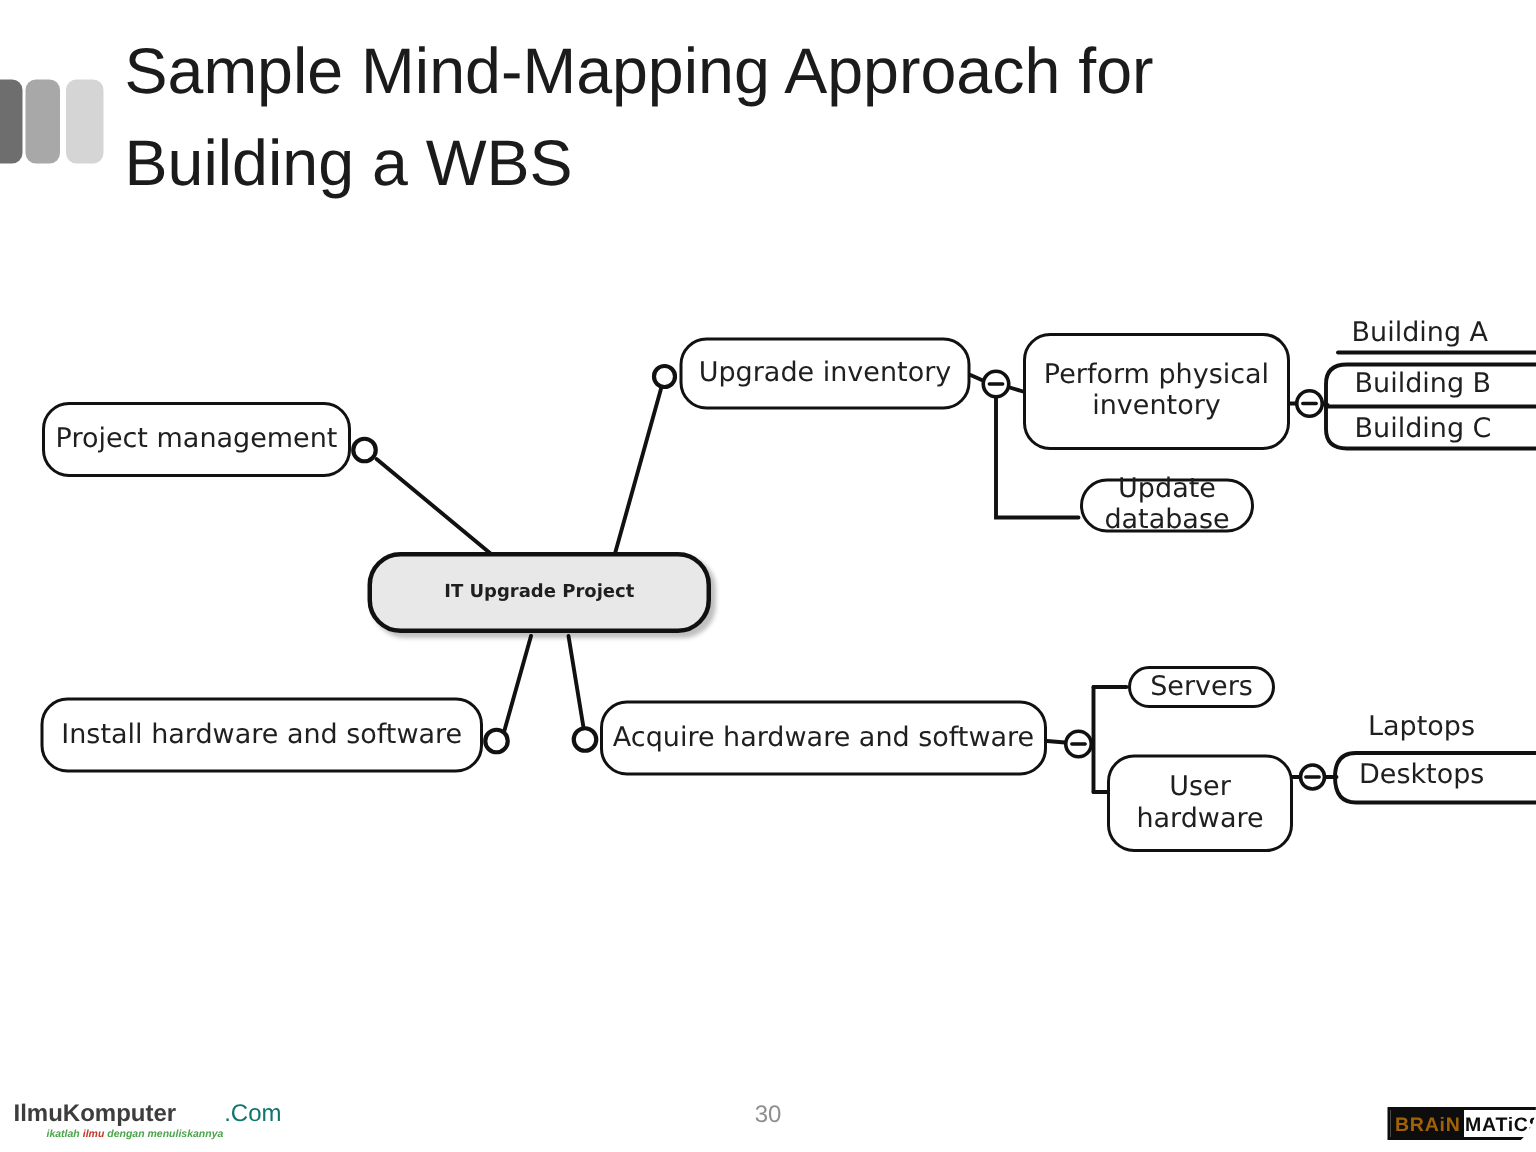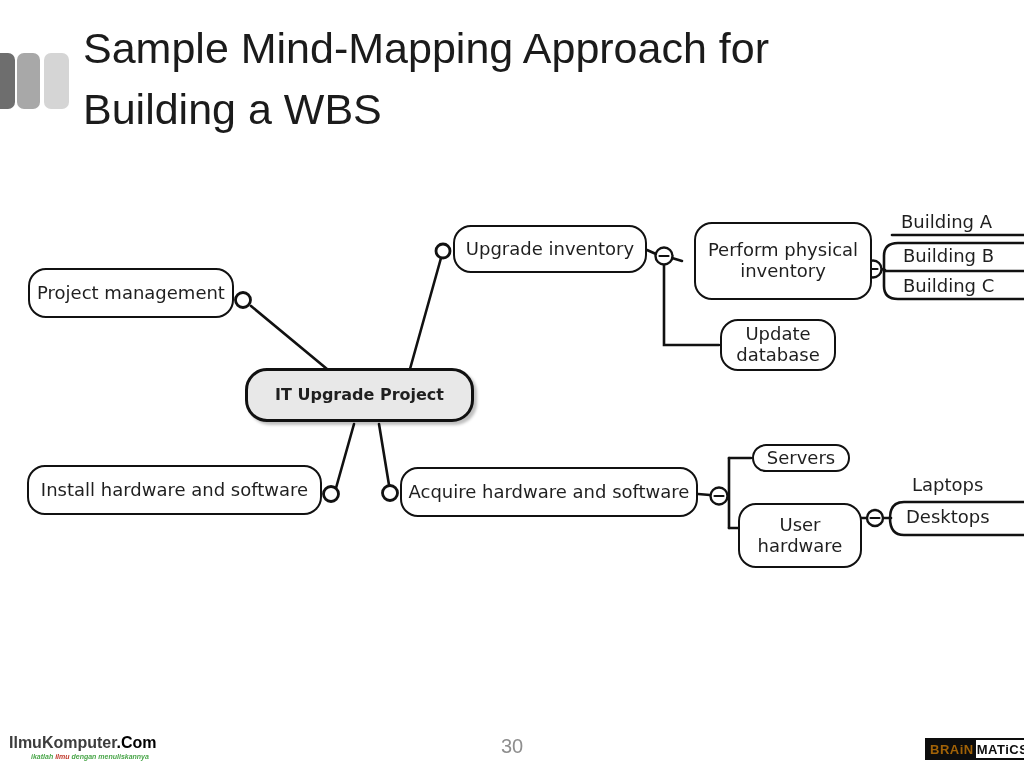--- a/index.html
+++ b/index.html
@@ -1,68 +1,69 @@
 <!DOCTYPE html>
 <html><head>
 <meta charset="utf-8">
 <style>
   html,body{margin:0;padding:0;background:#ffffff;}
   .slide{
     position:relative;width:1024px;height:768px;background:#ffffff;overflow:hidden;
     font-family:"Liberation Sans",sans-serif;
+    border-radius:31px;
   }
   
   .deco-sq{position:absolute;top:53px;height:56px;border-radius:7px;}
   .sq1{left:-10px;width:25px;background:#6e6e6e;}
   .sq2{left:17px;width:23px;background:#a8a8a8;}
   .sq3{left:44px;width:25px;background:#d5d5d5;}
   .title{
     position:absolute;left:83px;top:18px;width:900px;
     font-size:43px;line-height:61px;color:#1b1b1b;letter-spacing:0px;font-weight:400;
   }
   
   .map-lines{position:absolute;left:0;top:0;width:1024px;height:768px;}
   .node{
     position:absolute;display:flex;align-items:center;justify-content:center;
     text-align:center;background:#ffffff;border:2.5px solid #111111;border-radius:18px;
     font-family:"DejaVu Sans",sans-serif;font-size:18px;color:#1f1f1f;line-height:1.15;
     padding:0 4px;box-sizing:border-box;
   }
   .node-center{
     background:#e8e8e8;border-width:3px;border-radius:22px;
-    font-weight:bold;font-size:16px;box-shadow:3px 3px 3px rgba(0,0,0,0.25);
+    font-weight:bold;font-size:12px;box-shadow:3px 3px 3px rgba(0,0,0,0.25);
   }
   .node-servers{border-radius:14px;}
   .map-label{
     position:absolute;font-family:"DejaVu Sans",sans-serif;font-size:18px;color:#1f1f1f;
     white-space:nowrap;
   }
   
   .n-project{left:28px;top:268px;width:206px;height:50px;}
   .n-center{left:245px;top:368px;width:229px;height:54px;}
   .n-upgrade{left:453px;top:225px;width:194px;height:48px;}
-  .n-perform{left:682px;top:222px;width:178px;height:78px;margin-left:12px;}
-  .n-update{left:720px;top:319px;width:116px;height:52px;}
+  .n-perform{left:682px;top:222px;width:178px;height:78px;}
+  .n-update{left:720px;top:319px;width:116px;height:36px;}
   .n-install{left:27px;top:465px;width:295px;height:50px;}
   .n-acquire{left:400px;top:467px;width:298px;height:50px;}
   .n-servers{left:752px;top:444px;width:98px;height:28px;}
   .n-userhw{left:738px;top:487px;width:124px;height:65px;margin-top:16px;}
   .l-building-a{left:901px;top:211px;}
   .l-building-b{left:903px;top:245px;}
   .l-building-c{left:903px;top:275px;}
   .l-laptops{left:912px;top:474px;}
   .l-desktops{left:906px;top:506px;}
   
   .page-num{
     position:absolute;left:472px;top:735px;width:80px;text-align:center;
-    font-size:20px;color:#8e8e8e;
+    font-size:16px;color:#8e8e8e;
   }
   .ilmu-logo{position:absolute;left:9px;top:735px;line-height:1;}
   .ilmu-brand{font-size:16px;font-weight:bold;color:#3d3d3d;letter-spacing:0px;}
-  .ilmu-suffix{font-size:16px;font-weight:bold;color:#000000;}
+  .ilmu-suffix{font-size:16px;font-weight:normal;color:#0f766e;margin-left:32px;}
   .ilmu-tagline{margin-top:2px;margin-left:22px;font-size:7px;font-style:italic;font-weight:bold;}
   .tg-green{color:#4aa64a;}
   .tg-red{color:#c0392b;}
   .bm-logo{
     position:absolute;left:925px;top:738px;height:22px;display:flex;align-items:stretch;
     border:2px solid #0d0d0d;box-sizing:border-box;background:#ffffff;
   }
   .bm-left{
     background:#0d0d0d;color:#a16207;display:flex;align-items:center;
     padding:0 2px 0 3px;font-size:13px;font-weight:600;letter-spacing:0.5px;

